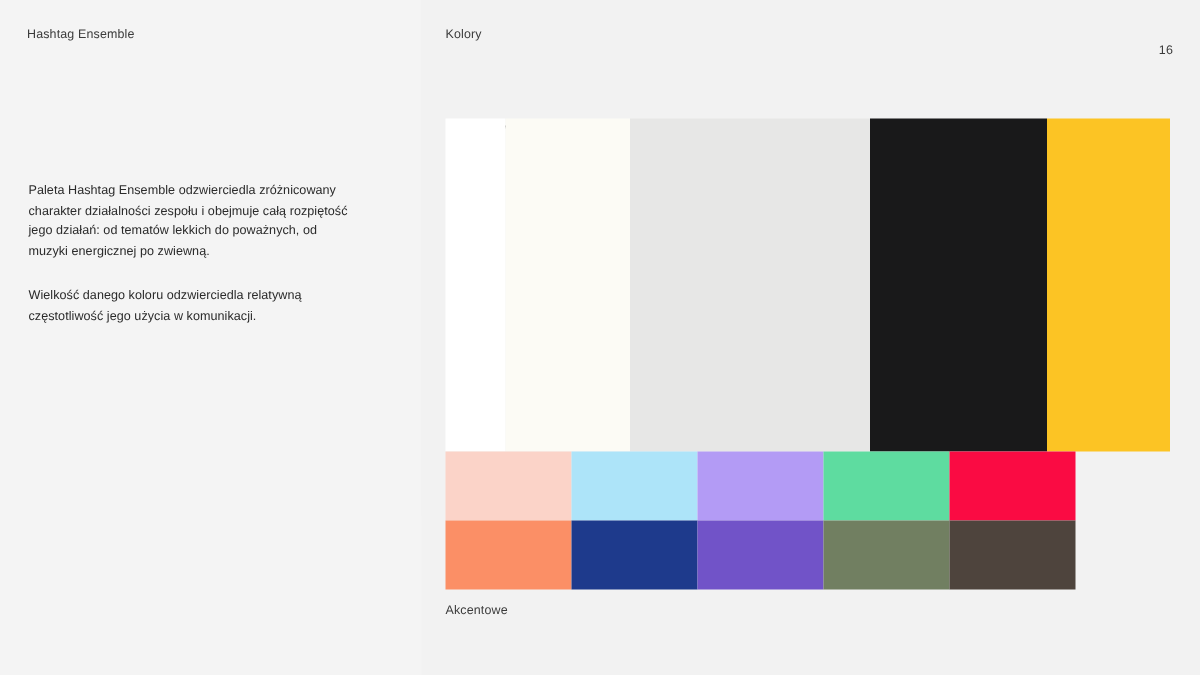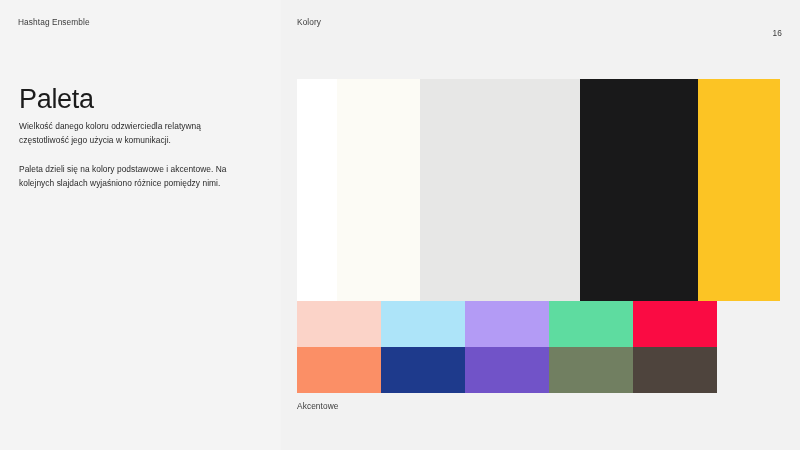--- a/index.html
+++ b/index.html
@@ -92,24 +92,23 @@
   }
   .accent-row .sw { flex:1; height:100%; }
 </style>
 </head>
 <body>
 
 <div class="slide">
 
   <div class="left-col">
     <div class="brand-label">Hashtag Ensemble</div>
-    <h1 class="title">Paleta</h1>
     <div class="body-copy">
+      <p>Paleta Hashtag Ensemble odzwierciedla zróżnicowany charakter działalności zespołu i obejmuje całą rozpiętość jego działań: od tematów lekkich do poważnych, od muzyki energicznej po zwiewną.</p>
       <p>Wielkość danego koloru odzwierciedla relatywną częstotliwość jego użycia w komunikacji.</p>
-      <p>Paleta dzieli się na kolory podstawowe i akcentowe. Na kolejnych slajdach wyjaśniono różnice pomiędzy nimi.</p>
     </div>
   </div>
 
   <div class="right-col">
     <div class="section-label topbar-title">Kolory</div>
     <div class="section-label topbar-page">16</div>
 
     <div class="section-label label-primary">Podstawowe</div>
     <div class="primary-strip">
         <div class="sw" style="background: rgb(255, 255, 255); width: 8.3%;"></div>

